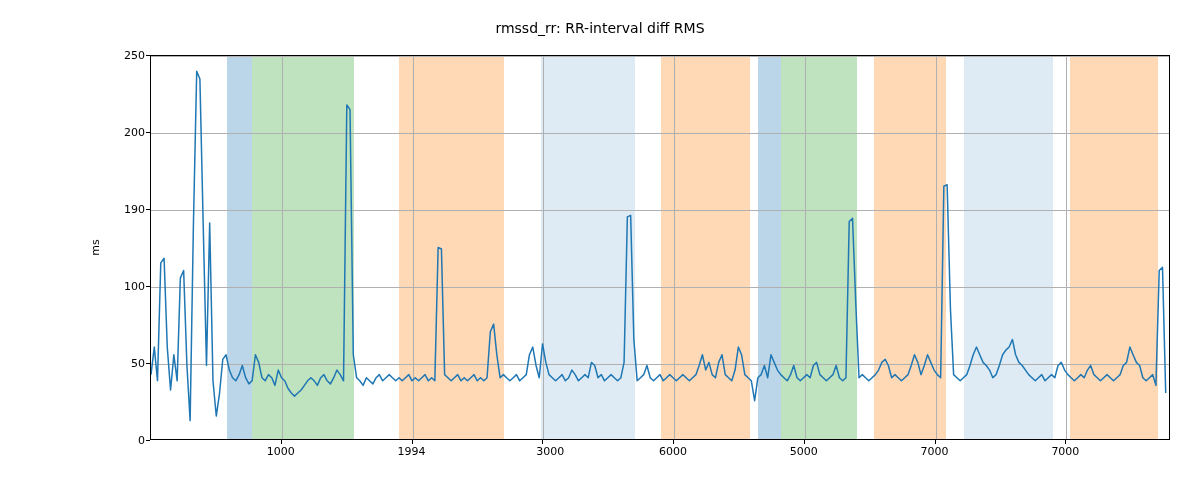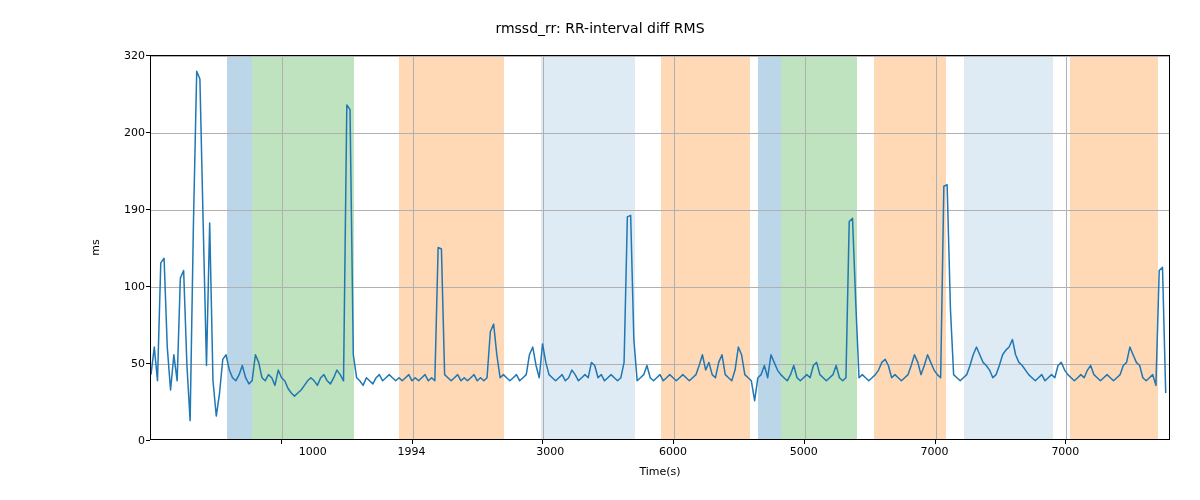--- a/index.html
+++ b/index.html
@@ -140,24 +140,23 @@
       <div class="gridline-v" style="left: 392.308px;"></div>
       <div class="gridline-v" style="left: 523.077px;"></div>
       <div class="gridline-v" style="left: 653.846px;"></div>
       <div class="gridline-v" style="left: 784.615px;"></div>
       <div class="gridline-v" style="left: 915.385px;"></div>
       <svg class="plotline" id="plotsvg" viewBox="0 0 1020 385" preserveAspectRatio="none">
       <path id="linepath" d="M0.0 320.3 L3.3 292.6 L6.5 326.5 L9.8 207.9 L13.1 203.3 L16.3 292.6 L19.6 335.7 L22.9 300.3 L26.2 326.5 L29.4 223.3 L32.7 215.6 L36.0 311.1 L39.2 366.5 L42.5 169.4 L45.8 15.4 L49.0 23.1 L52.3 169.4 L55.6 311.1 L58.8 167.9 L62.1 326.5 L65.4 361.9 L68.7 338.8 L71.9 304.9 L75.2 300.3 L78.5 315.7 L81.7 323.4 L85.0 326.5 L88.3 320.3 L91.5 311.1 L94.8 323.4 L98.1 329.6 L101.3 326.5 L104.6 300.3 L107.9 308.0 L111.2 323.4 L114.4 326.5 L117.7 320.3 L121.0 323.4 L124.2 331.1 L127.5 315.7 L130.8 323.4 L134.0 326.5 L137.3 334.2 L140.6 338.8 L143.8 341.9 L147.1 338.8 L150.4 335.7 L153.7 331.1 L156.9 326.5 L160.2 323.4 L163.5 326.5 L166.7 331.1 L170.0 323.4 L173.3 320.3 L176.5 326.5 L179.8 329.6 L183.1 323.4 L186.3 315.7 L189.6 320.3 L192.9 326.5 L196.2 49.3 L199.4 53.9 L202.7 300.3 L206.0 323.4 L209.2 326.5 L212.5 331.1 L215.8 323.4 L219.0 326.5 L222.3 329.6 L225.6 323.4 L228.8 320.3 L232.1 326.5 L235.4 323.4 L238.7 320.3 L241.9 323.4 L245.2 326.5 L248.5 323.4 L251.7 326.5 L255.0 323.4 L258.3 320.3 L261.5 326.5 L264.8 323.4 L268.1 326.5 L271.3 323.4 L274.6 320.3 L277.9 326.5 L281.2 323.4 L284.4 326.5 L287.7 192.5 L291.0 194.0 L294.2 320.3 L297.5 323.4 L300.8 326.5 L304.0 323.4 L307.3 320.3 L310.6 326.5 L313.8 323.4 L317.1 326.5 L320.4 323.4 L323.7 320.3 L326.9 326.5 L330.2 323.4 L333.5 326.5 L336.7 323.4 L340.0 277.2 L343.3 269.5 L346.5 300.3 L349.8 323.4 L353.1 320.3 L356.3 323.4 L359.6 326.5 L362.9 323.4 L366.2 320.3 L369.4 326.5 L372.7 323.4 L376.0 320.3 L379.2 300.3 L382.5 292.6 L385.8 311.1 L389.0 323.4 L392.3 289.5 L395.6 308.0 L398.8 320.3 L402.1 323.4 L405.4 326.5 L408.7 323.4 L411.9 320.3 L415.2 326.5 L418.5 323.4 L421.7 315.7 L425.0 320.3 L428.3 326.5 L431.5 323.4 L434.8 320.3 L438.1 323.4 L441.3 308.0 L444.6 311.1 L447.9 323.4 L451.2 320.3 L454.4 326.5 L457.7 323.4 L461.0 320.3 L464.2 323.4 L467.5 326.5 L470.8 323.4 L474.0 308.0 L477.3 161.7 L480.6 160.2 L483.8 284.9 L487.1 326.5 L490.4 323.4 L493.7 320.3 L496.9 311.1 L500.2 323.4 L503.5 326.5 L506.7 323.4 L510.0 320.3 L513.3 326.5 L516.5 323.4 L519.8 320.3 L523.1 323.4 L526.3 326.5 L529.6 323.4 L532.9 320.3 L536.2 323.4 L539.4 326.5 L542.7 323.4 L546.0 320.3 L549.2 311.1 L552.5 300.3 L555.8 315.7 L559.0 308.0 L562.3 320.3 L565.6 323.4 L568.8 308.0 L572.1 300.3 L575.4 320.3 L578.7 323.4 L581.9 326.5 L585.2 315.7 L588.5 292.6 L591.7 300.3 L595.0 320.3 L598.3 323.4 L601.5 326.5 L604.8 346.5 L608.1 323.4 L611.3 320.3 L614.6 311.1 L617.9 323.4 L621.2 300.3 L624.4 308.0 L627.7 315.7 L631.0 320.3 L634.2 323.4 L637.5 326.5 L640.8 320.3 L644.0 311.1 L647.3 323.4 L650.6 326.5 L653.8 323.4 L657.1 320.3 L660.4 323.4 L663.7 311.1 L666.9 308.0 L670.2 320.3 L673.5 323.4 L676.7 326.5 L680.0 323.4 L683.3 320.3 L686.5 311.1 L689.8 323.4 L693.1 326.5 L696.3 323.4 L699.6 166.3 L702.9 163.2 L706.2 249.5 L709.4 323.4 L712.7 320.3 L716.0 323.4 L719.2 326.5 L722.5 323.4 L725.8 320.3 L729.0 315.7 L732.3 308.0 L735.6 304.9 L738.8 311.1 L742.1 323.4 L745.4 320.3 L748.7 323.4 L751.9 326.5 L755.2 323.4 L758.5 320.3 L761.7 311.1 L765.0 300.3 L768.3 308.0 L771.5 320.3 L774.8 311.1 L778.1 300.3 L781.3 308.0 L784.6 315.7 L787.9 320.3 L791.2 323.4 L794.4 130.9 L797.7 129.4 L801.0 254.1 L804.2 320.3 L807.5 323.4 L810.8 326.5 L814.0 323.4 L817.3 320.3 L820.6 311.1 L823.8 300.3 L827.1 292.6 L830.4 300.3 L833.7 308.0 L836.9 311.1 L840.2 315.7 L843.5 323.4 L846.7 320.3 L850.0 311.1 L853.3 300.3 L856.5 295.7 L859.8 292.6 L863.1 284.9 L866.3 300.3 L869.6 308.0 L872.9 311.1 L876.2 315.7 L879.4 320.3 L882.7 323.4 L886.0 326.5 L889.2 323.4 L892.5 320.3 L895.8 326.5 L899.0 323.4 L902.3 320.3 L905.6 323.4 L908.8 311.1 L912.1 308.0 L915.4 315.7 L918.7 320.3 L921.9 323.4 L925.2 326.5 L928.5 323.4 L931.7 320.3 L935.0 323.4 L938.3 315.7 L941.5 311.1 L944.8 320.3 L948.1 323.4 L951.3 326.5 L954.6 323.4 L957.9 320.3 L961.2 323.4 L964.4 326.5 L967.7 323.4 L971.0 320.3 L974.2 311.1 L977.5 308.0 L980.8 292.6 L984.0 300.3 L987.3 308.0 L990.6 311.1 L993.8 323.4 L997.1 326.5 L1000.4 323.4 L1003.7 320.3 L1006.9 331.1 L1010.2 215.6 L1013.5 212.5 L1016.7 338.8 "></path>
     </svg>
     </div>
 
-  <div class="xlabel">Time(s)</div>
 
   <div id="xticks-container">
-      <div class="tick-x" style="left: 280.769px; margin-left: 32px;">1000</div>
+      <div class="tick-x" style="left: 280.769px;">1000</div>
       <div class="tickmark-x" style="left: 280.769px;"></div>
       <div class="tick-x" style="left: 411.538px;">1994</div>
       <div class="tickmark-x" style="left: 411.538px;"></div>
       <div class="tick-x" style="left: 542.308px; margin-left: 8px;">3000</div>
       <div class="tickmark-x" style="left: 542.308px;"></div>
       <div class="tick-x" style="left: 673.077px;">6000</div>
       <div class="tickmark-x" style="left: 673.077px;"></div>
       <div class="tick-x" style="left: 803.846px;">5000</div>
       <div class="tickmark-x" style="left: 803.846px;"></div>
       <div class="tick-x" style="left: 934.615px;">7000</div>
@@ -169,17 +168,17 @@
       <div class="tick-y" style="top: 440px;">0</div>
       <div class="tickmark-y" style="top: 440px;"></div>
       <div class="tick-y" style="top: 363px;">50</div>
       <div class="tickmark-y" style="top: 363px;"></div>
       <div class="tick-y" style="top: 286px;">100</div>
       <div class="tickmark-y" style="top: 286px;"></div>
       <div class="tick-y" style="top: 209px;">190</div>
       <div class="tickmark-y" style="top: 209px;"></div>
       <div class="tick-y" style="top: 132px;">200</div>
       <div class="tickmark-y" style="top: 132px;"></div>
-      <div class="tick-y" style="top: 55px;">320</div>
+      <div class="tick-y" style="top: 55px;">250</div>
       <div class="tickmark-y" style="top: 55px;"></div>
     </div>
 
 </div>
 
 </body></html>

